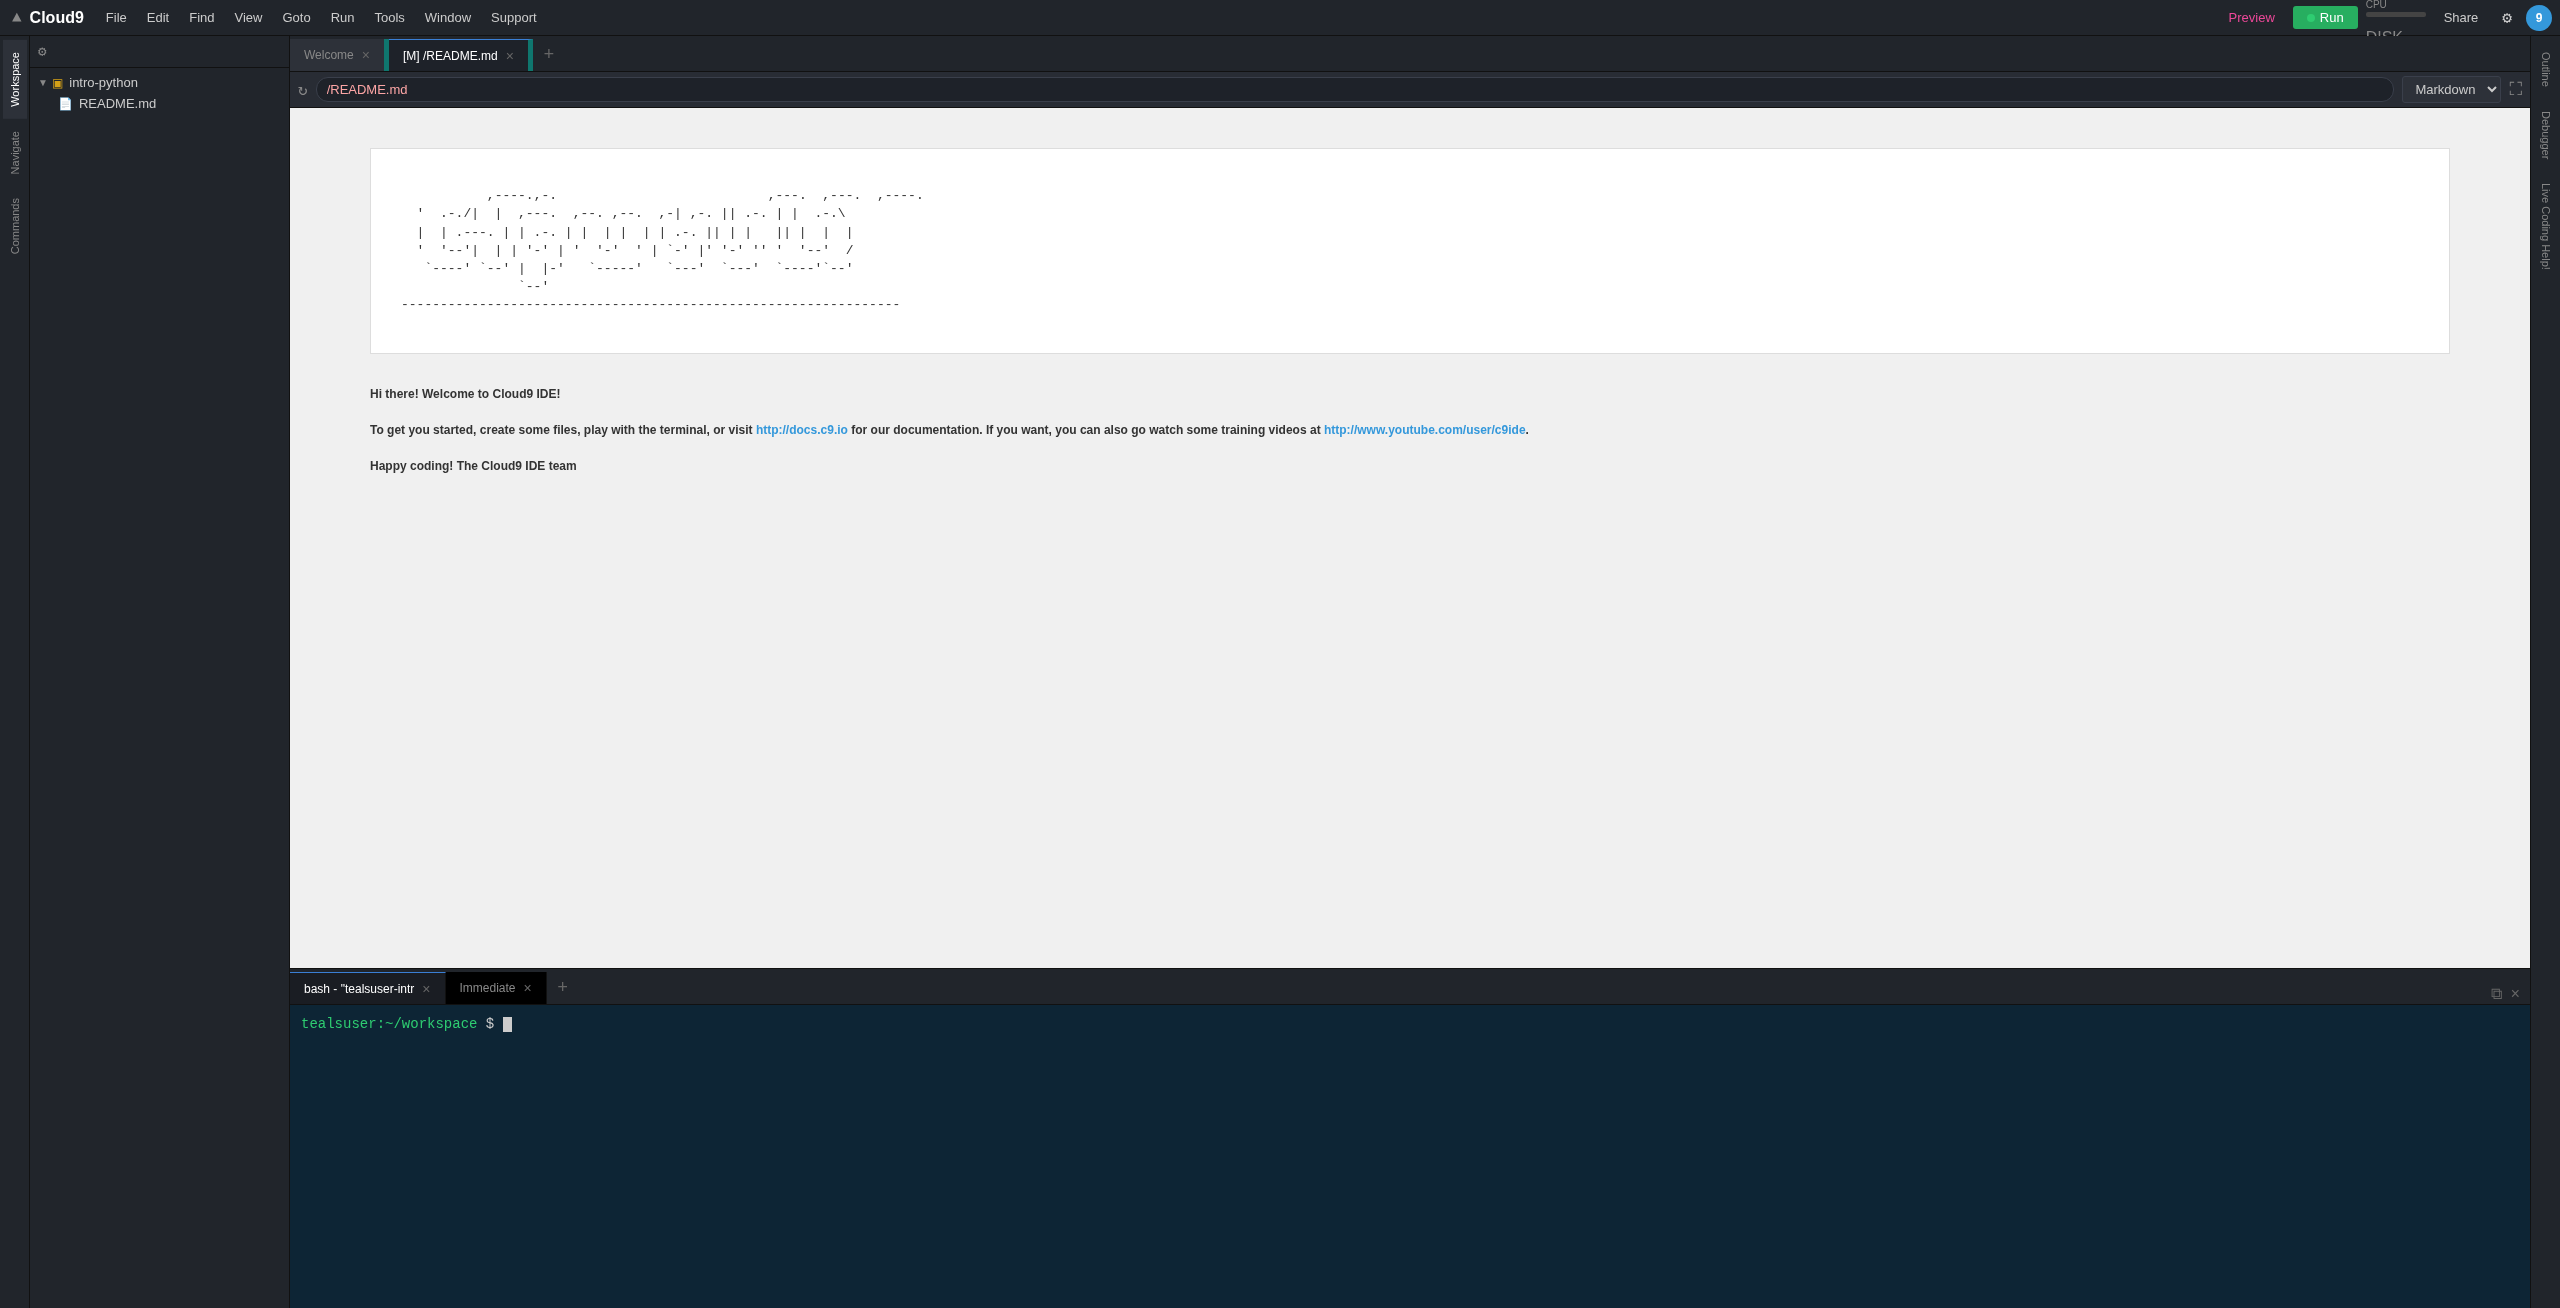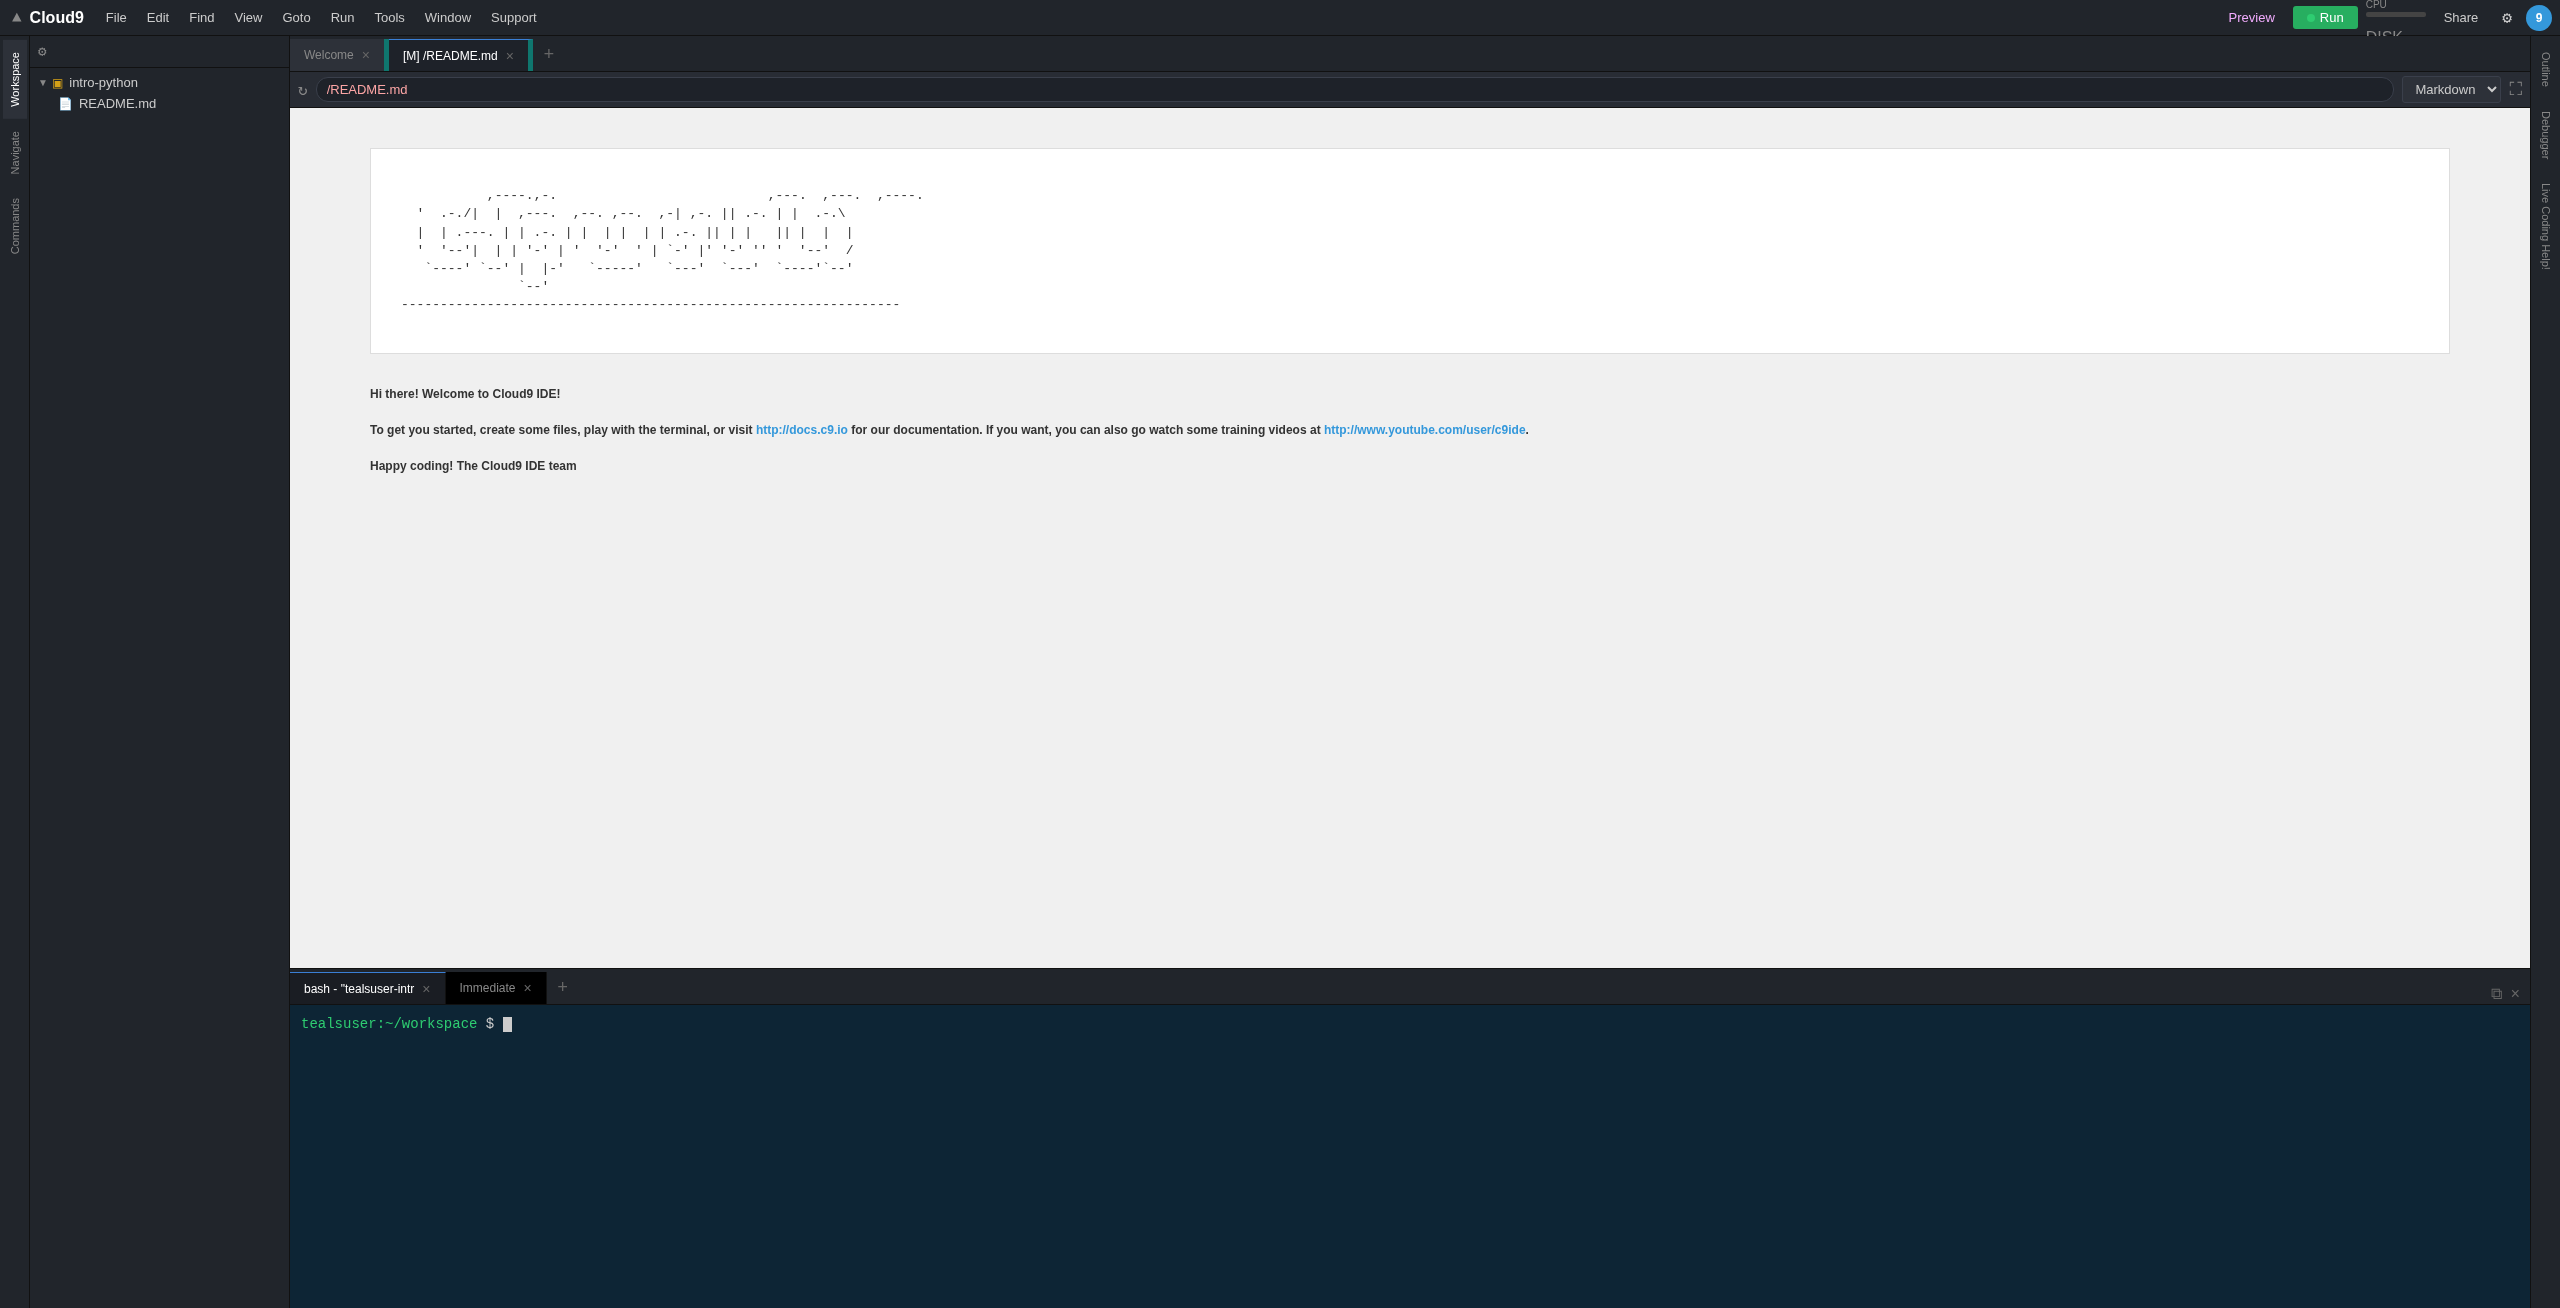--- a/index.html
+++ b/index.html
@@ -30,21 +30,21 @@
       font-family: Arial, sans-serif;
     }
     .menu-spacer { flex: 1; }
     .menu-right {
       display: flex;
       align-items: center;
       gap: 8px;
     }
     .preview-btn {
       background: transparent;
-      color: #f0abfc;
+      color: #ec4899;
       border: none;
       font-size: 13px;
       cursor: pointer;
       padding: 4px 10px;
       font-family: Arial, sans-serif;
     }
     .run-btn {
       background: #27ae60;
       color: #fff;
       border: none;

